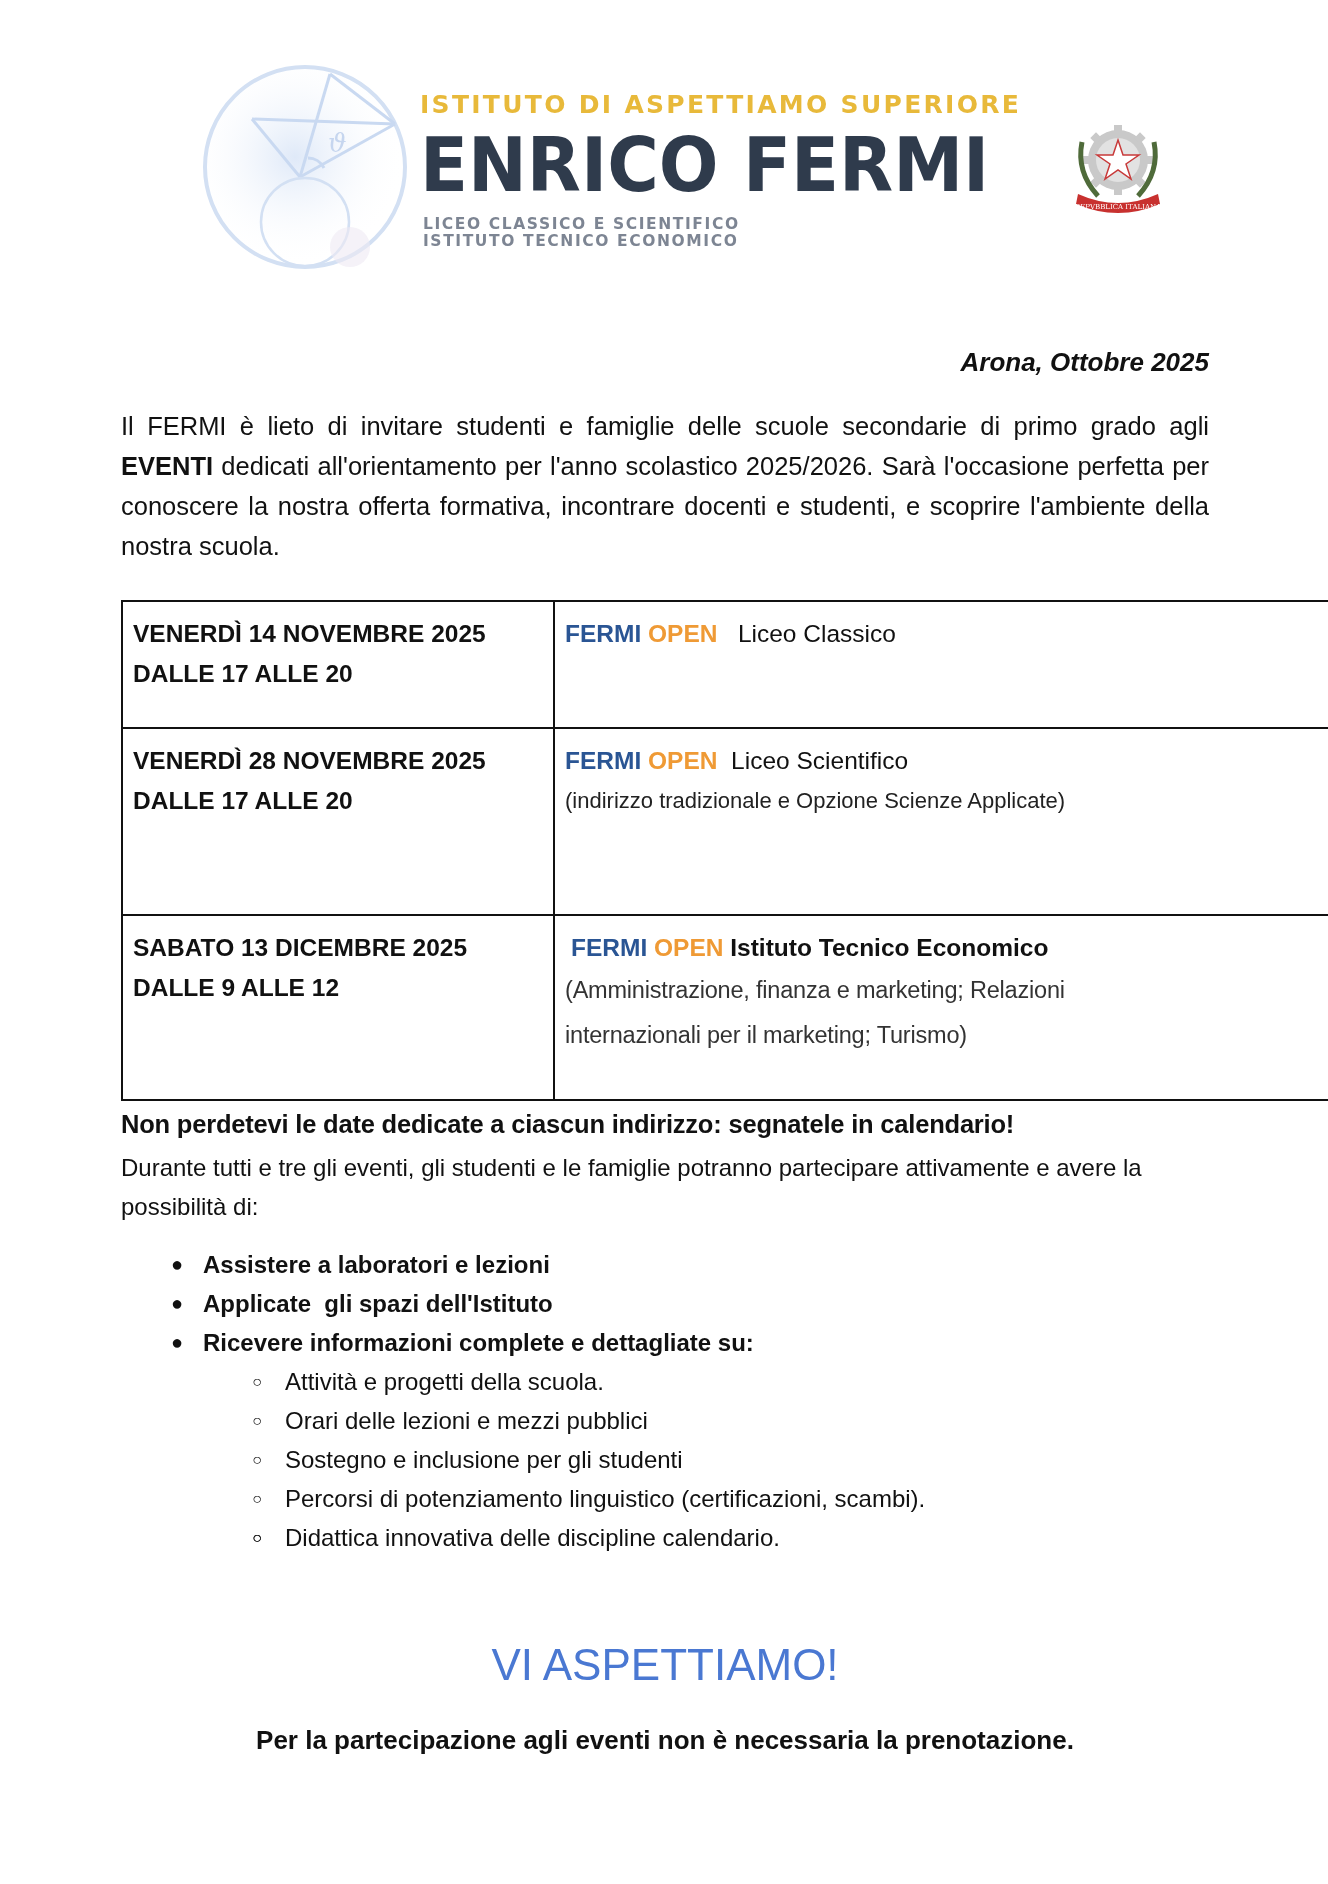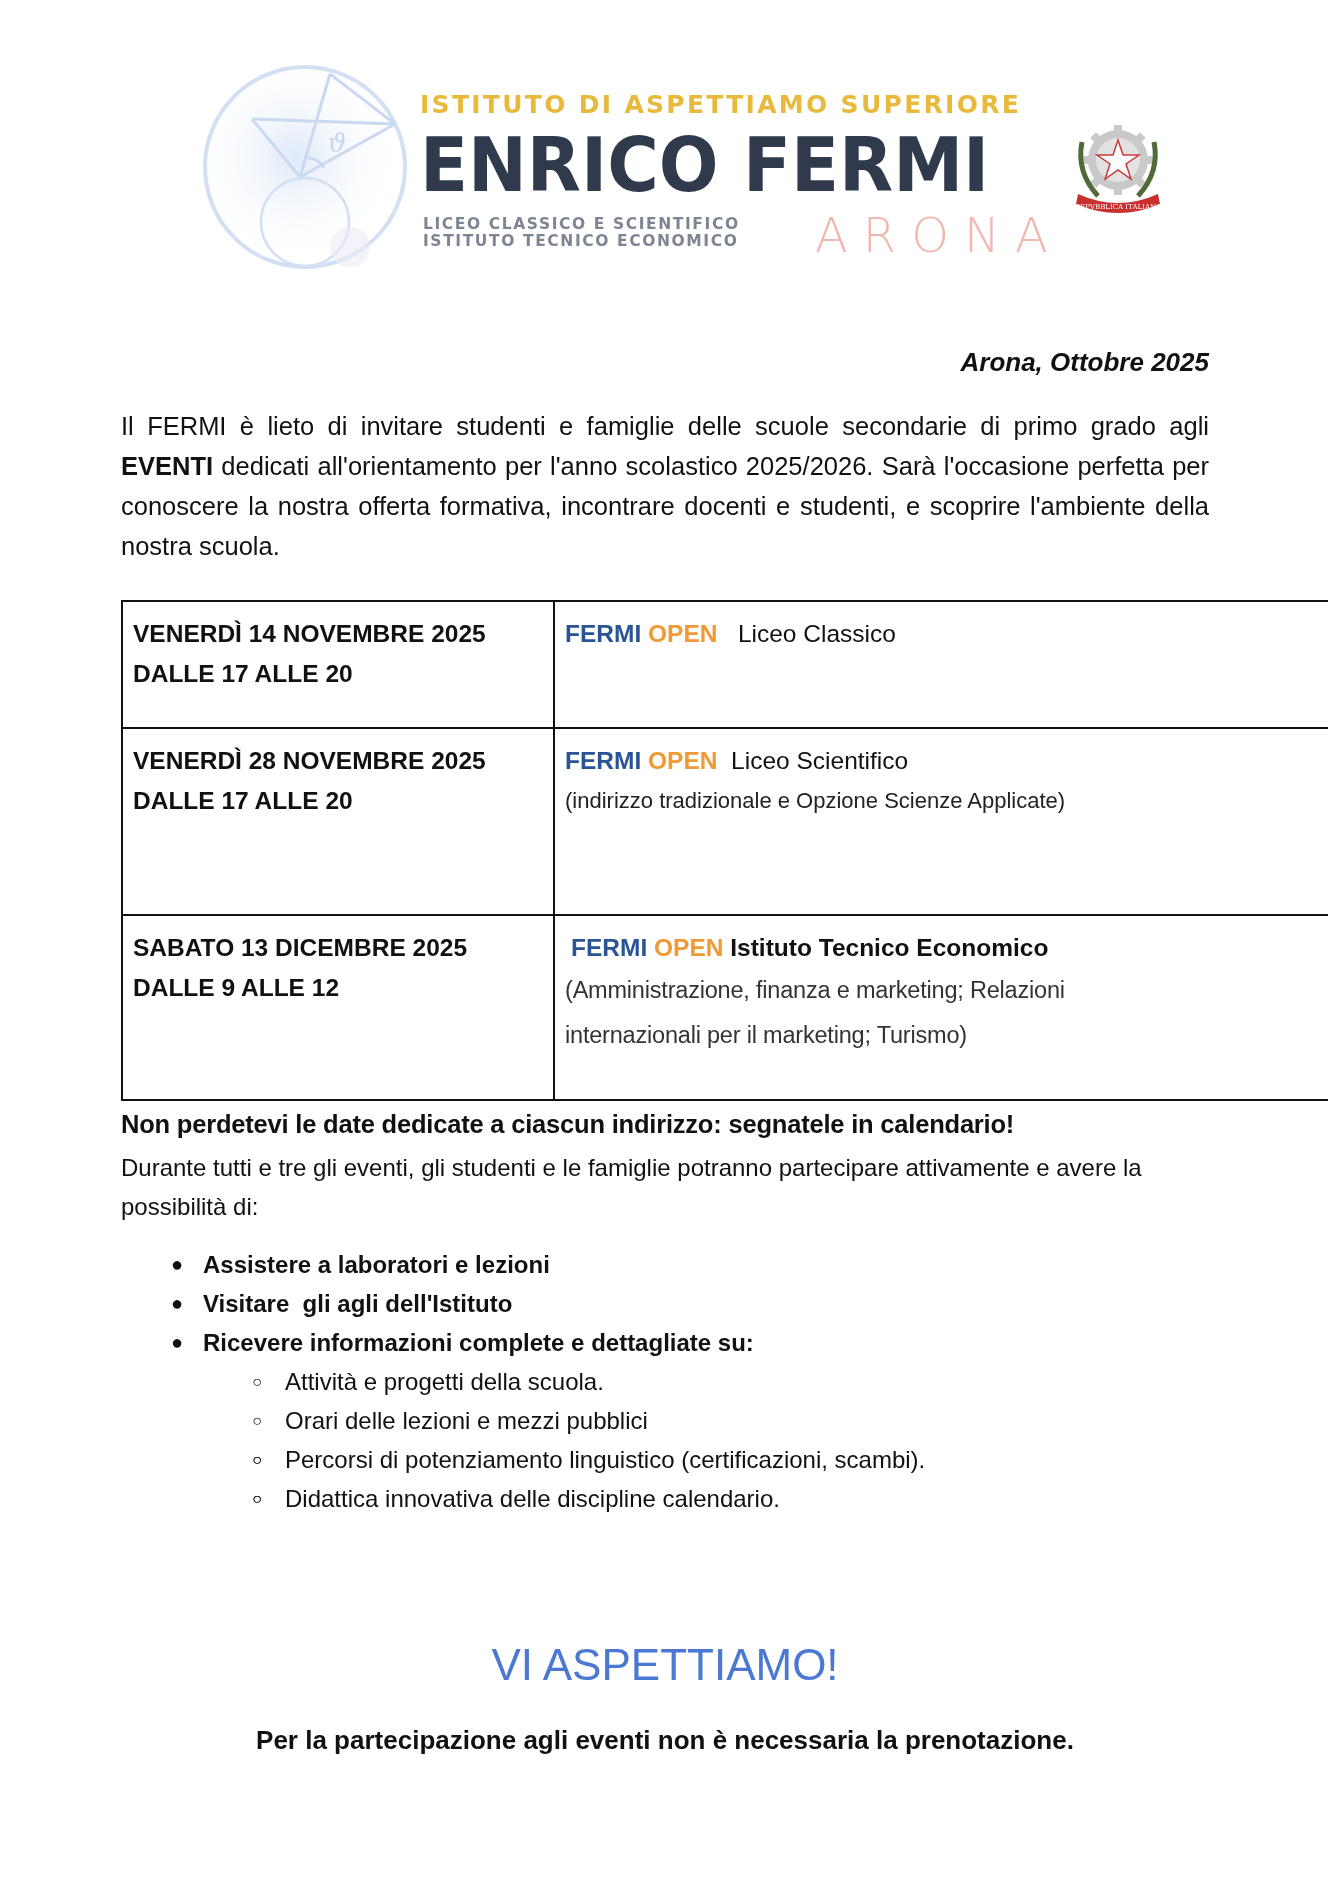--- a/index.html
+++ b/index.html
@@ -83,21 +83,20 @@
   </svg>
 
   <div class="brand">
     <div class="brand-top">ISTITUTO DI ASPETTIAMO SUPERIORE</div>
     <div class="brand-main">ENRICO FERMI</div>
     <div class="brand-sub">
       <div class="brand-sub-lines">
         <div>LICEO CLASSICO E SCIENTIFICO</div>
         <div>ISTITUTO TECNICO ECONOMICO</div>
       </div>
-      <div class="brand-city">ARONA</div>
     </div>
   </div>
 
   <svg class="emblem-right" viewBox="0 0 100 108">
 
     <g fill="#c9c9c9">
       <circle cx="50" cy="48" r="30"></circle>
       <rect x="46" y="13" width="8" height="8"></rect>
       <rect x="46" y="75" width="8" height="8"></rect>
       <rect x="15" y="44" width="8" height="8"></rect>
@@ -171,29 +170,29 @@
   <div class="callout">Non perdetevi le date dedicate a ciascun indirizzo: segnatele in calendario!</div>
   <div class="para2">Durante tutti e tre gli eventi, gli studenti e le famiglie potranno partecipare attivamente e avere la possibilità di:</div>
 
   <ul class="main-list">
     <li>
       <span class="bullet">●</span>
       <span>Assistere a laboratori e lezioni</span>
     </li>
     <li>
       <span class="bullet">●</span>
-      <span style="white-space:pre;">Visitare  gli agli dell'Istituto</span>
+      <span style="white-space:pre;">Applicate  gli spazi dell'Istituto</span>
     </li>
     <li>
       <span class="bullet">●</span>
       <span>Ricevere informazioni complete e dettagliate su:</span>
       <ul class="sub-list">
         <li><span class="sub-bullet">○</span><span>Attività e progetti della scuola.</span></li>
         <li><span class="sub-bullet">○</span><span>Orari delle lezioni e mezzi pubblici</span></li>
-        <li><span class="sub-bullet">○</span></li>
+        <li><span class="sub-bullet">○</span><span>Sostegno e inclusione per gli studenti</span></li>
         <li><span class="sub-bullet">○</span><span>Percorsi di potenziamento linguistico (certificazioni, scambi).</span></li>
         <li><span class="sub-bullet">○</span></li>
         <li><span class="sub-bullet">○</span><span>Didattica innovativa delle discipline calendario.</span></li>
       </ul>
     </li>
   </ul>
 
   <div class="welcome">VI ASPETTIAMO!</div>
   <div class="note">Per la partecipazione agli eventi non è necessaria la prenotazione.</div>
 </div>

